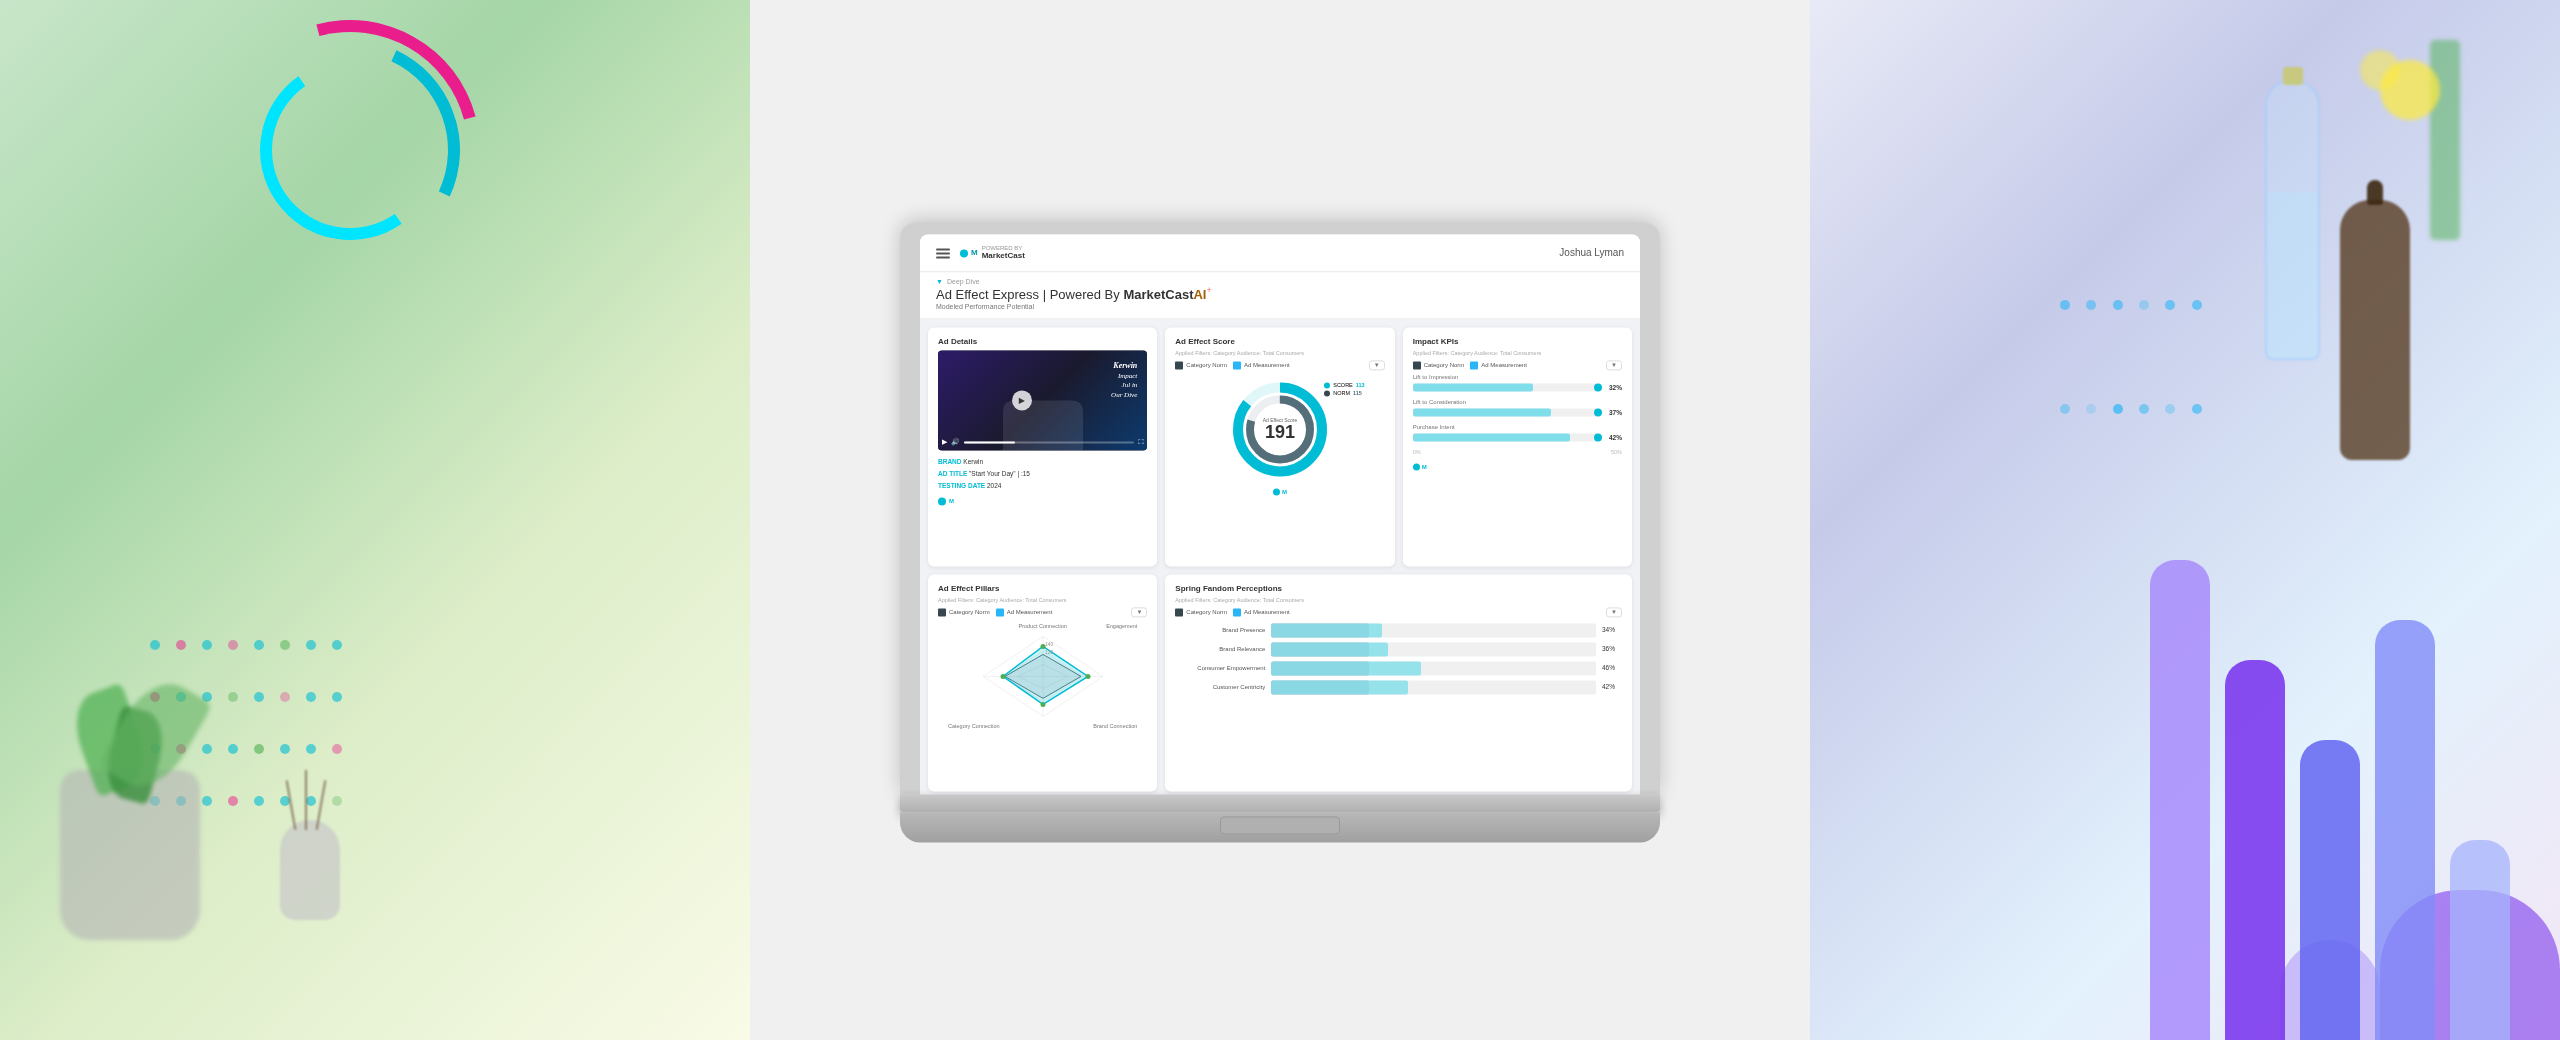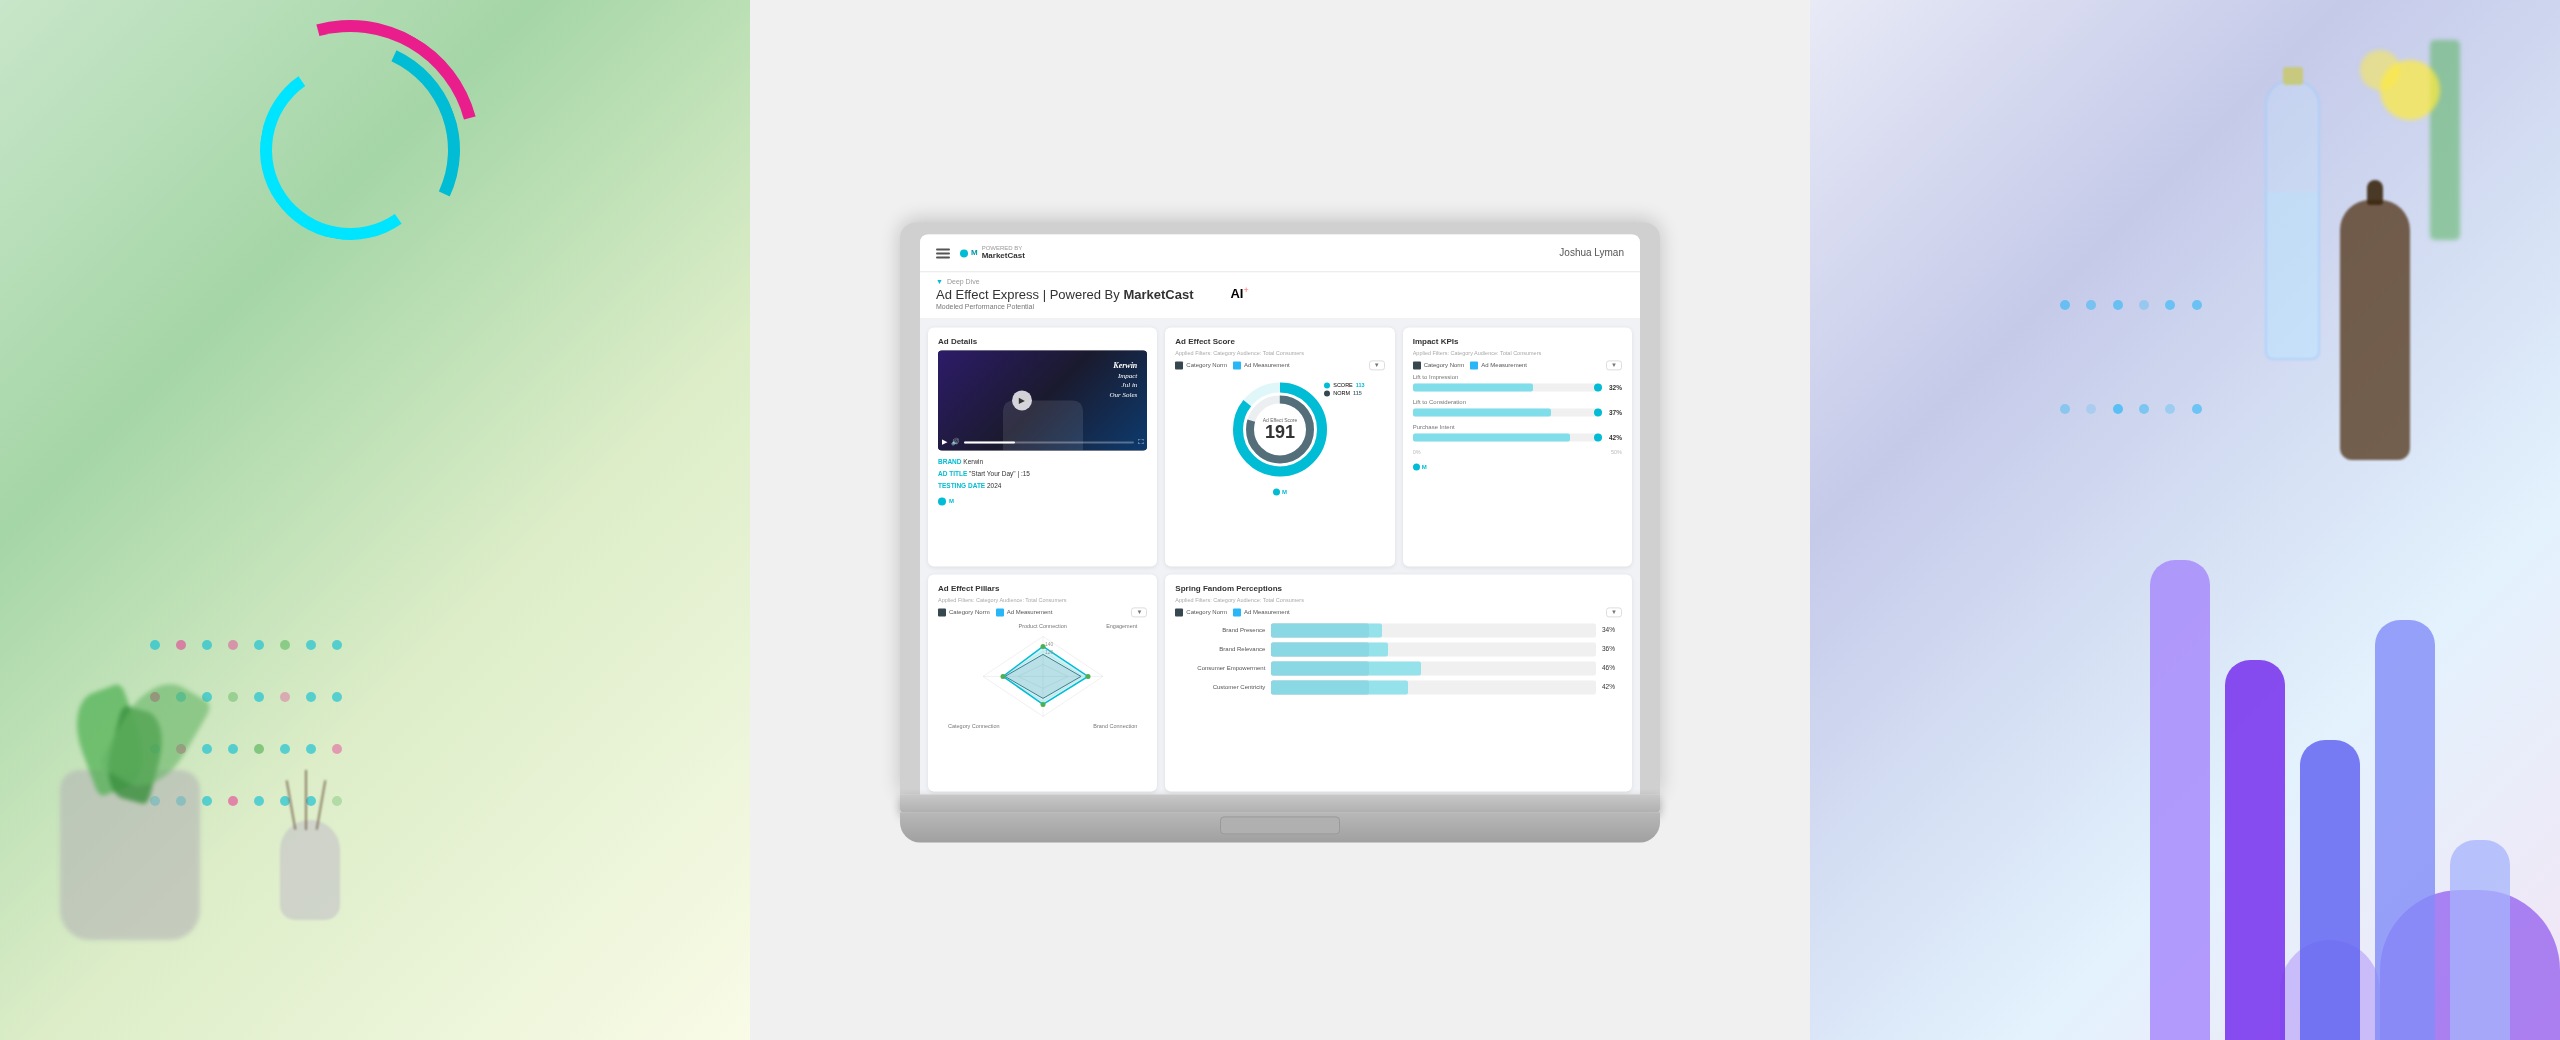--- a/index.html
+++ b/index.html
@@ -256,23 +256,22 @@
       color: #333;
       font-weight: 400;
     }
 
     .title-bold {
       font-weight: bold;
       color: #333;
     }
 
     .title-ai {
-      color: #000000;
+      color: #a16207;
       font-weight: bold;
-      margin-left: 37px;
     }
 
     .ai-plus {
       color: #ff6b6b;
       font-size: 9px;
       vertical-align: super;
     }
 
     .subtitle {
       font-size: 7px;
@@ -836,21 +835,21 @@
               <div class="video-thumbnail">
                 <div class="video-bg"></div>
 
                 <div style="position:absolute;inset:0;display:flex;align-items:flex-end;justify-content:center">
                   <div style="width:80px;height:50px;background:rgba(255,255,255,0.1);border-radius:10px 10px 0 0"></div>
                 </div>
                 <div class="video-overlay-text">
                   <div style="font-size:8px;font-weight:bold">Kerwin</div>
                   <div>Impact</div>
                   <div>Jul in</div>
-                  <div>Our Soles</div>
+                  <div>Our Dive</div>
                 </div>
                 <div class="play-btn">▶</div>
                 <div class="video-controls">
                   <span class="video-play-icon">▶</span>
                   <span class="video-speaker-icon">🔊</span>
                   <div class="video-progress">
                     <div class="video-progress-fill"></div>
                   </div>
                   <span class="video-fullscreen">⛶</span>
                 </div>

